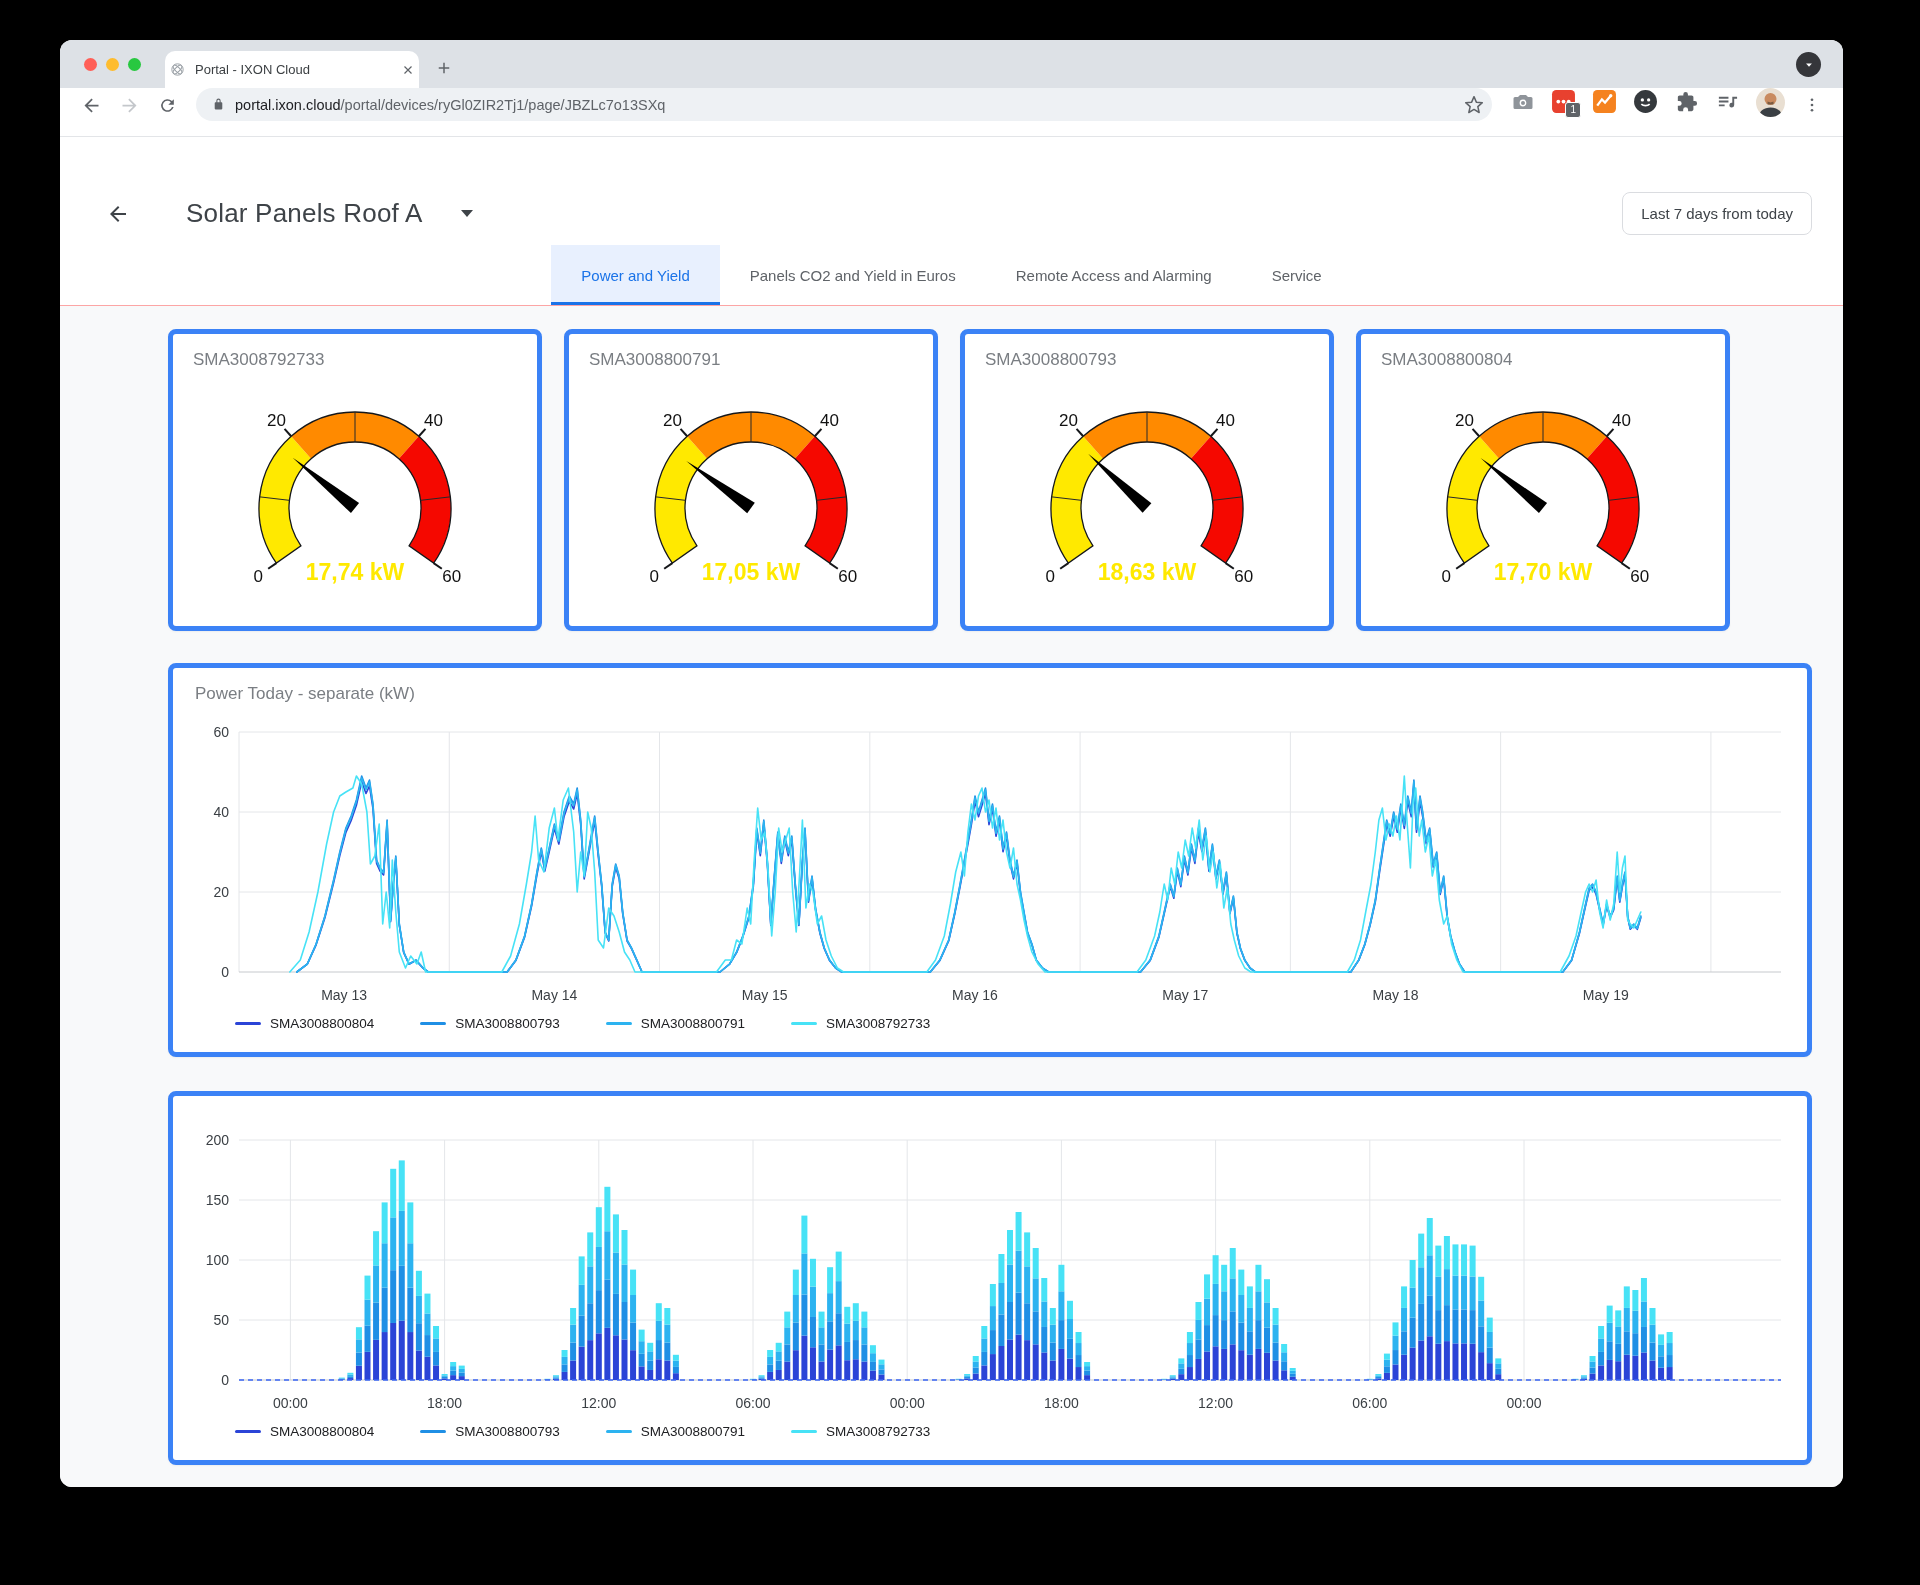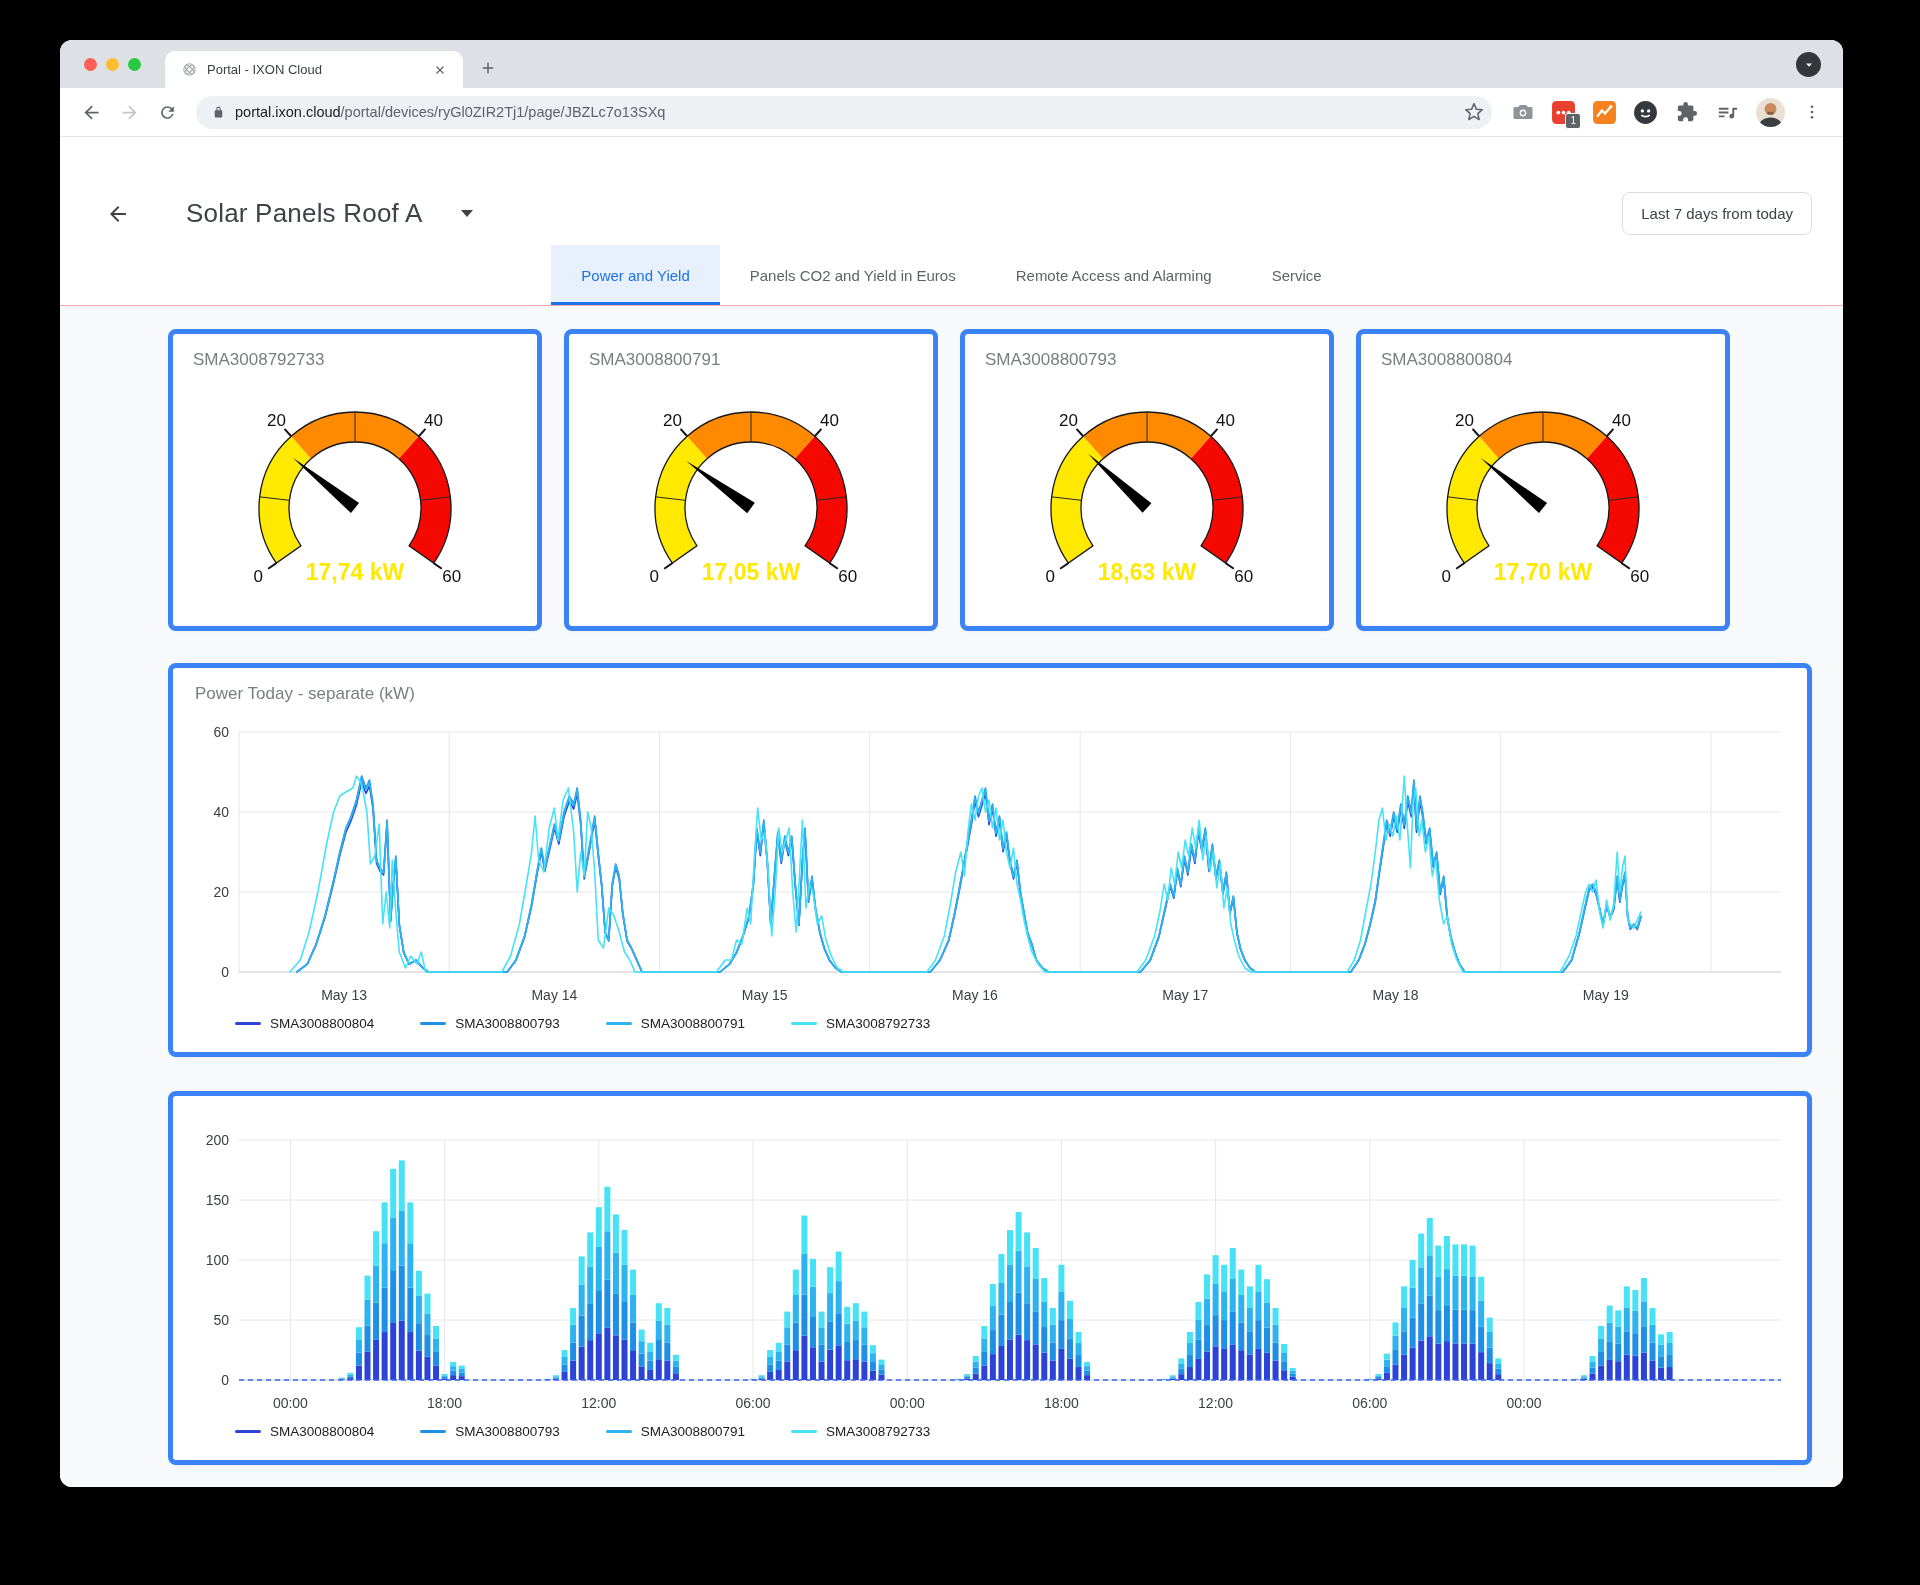--- a/index.html
+++ b/index.html
@@ -2,26 +2,26 @@
 <html><head>
 <meta charset="utf-8">
 <style>
   html,body{margin:0;padding:0;}
   body{width:1920px;height:1585px;background:#000;font-family:"Liberation Sans",sans-serif;position:relative;}
   .window{position:absolute;left:60px;top:40px;width:1783px;height:1447px;border-radius:12px;overflow:hidden;background:#fff;display:flex;flex-direction:column;}
   
   .tabstrip{height:48px;background:#dde1e6;position:relative;flex:none;display:flex;align-items:flex-end;}
   .lights{position:absolute;left:24px;top:18px;display:flex;gap:9px;}
   .light{width:13px;height:13px;border-radius:50%;}
-  .tab{margin-left:105px;width:298px;height:37px;background:#fff;border-radius:10px 10px 0 0;display:flex;align-items:center;padding:0 16px;gap:9px;box-sizing:border-box;}
+  .tab{margin-left:105px;width:254px;height:37px;background:#fff;border-radius:10px 10px 0 0;display:flex;align-items:center;padding:0 4px;gap:9px;box-sizing:border-box;}
   .tab-title{font-size:13px;color:#3c4043;flex:1;white-space:nowrap;overflow:hidden;}
   .icon-btn{border:none;background:transparent;padding:0;display:flex;align-items:center;justify-content:center;cursor:pointer;}
   .newtab{width:30px;height:30px;margin:0 0 5px 10px;border-radius:50%;}
   .tabsearch{position:absolute;right:22px;top:12px;width:25px;height:25px;border-radius:50%;background:#35363a;display:flex;align-items:center;justify-content:center;}
-  .toolbar{height:48px;background:#fff;display:flex;align-items:center;padding:0 14px;gap:4px;border-bottom:1px solid #e3e5e8;flex:none;}
+  .toolbar{height:48px;background:#fff;display:flex;align-items:flex-start;padding:0 14px;gap:4px;border-bottom:1px solid #e3e5e8;flex:none;}
   .tbtn{width:34px;height:34px;border-radius:50%;}
   .omnibox{flex:1;height:33px;background:#eef1f4;border-radius:17px;display:flex;align-items:center;padding:0 8px 0 16px;gap:10px;margin:0 8px;min-width:0;}
   .url{font-size:14.5px;color:#202124;white-space:nowrap;overflow:hidden;flex:1;}
   .url .path{color:#5f6368;}
   .ext{width:27px;height:27px;position:relative;display:flex;align-items:center;justify-content:center;margin:0 5px;}
   .badge{position:absolute;right:-4px;bottom:-3px;background:#5f6368;color:#fff;font-size:10px;line-height:1;padding:2px 4px;border-radius:3px;border:1px solid #fff;}
   .avatar{width:29px;height:29px;border-radius:50%;overflow:hidden;margin:0 6px;}
   
   .page{flex:1;display:flex;flex-direction:column;background:#f8f9fa;min-height:0;}
   .pagehead{background:#fff;height:108px;flex:none;display:flex;align-items:flex-end;padding:0 31px 10px 38px;box-sizing:border-box;}

